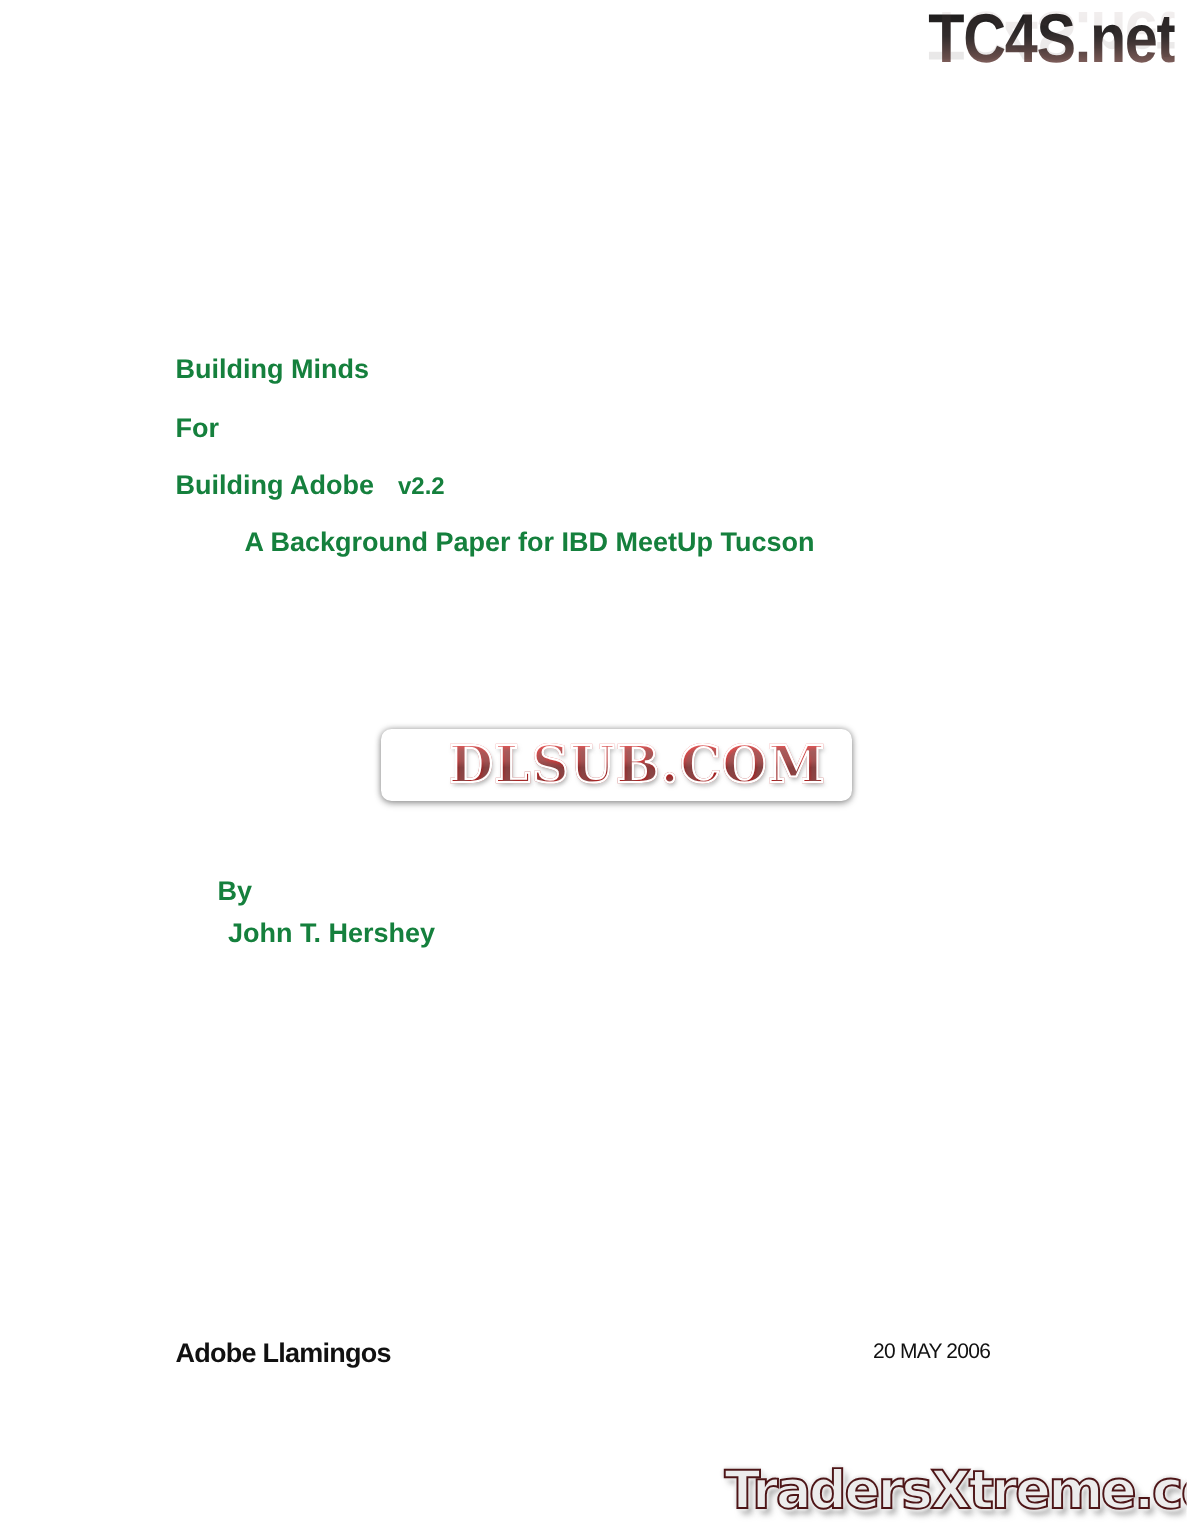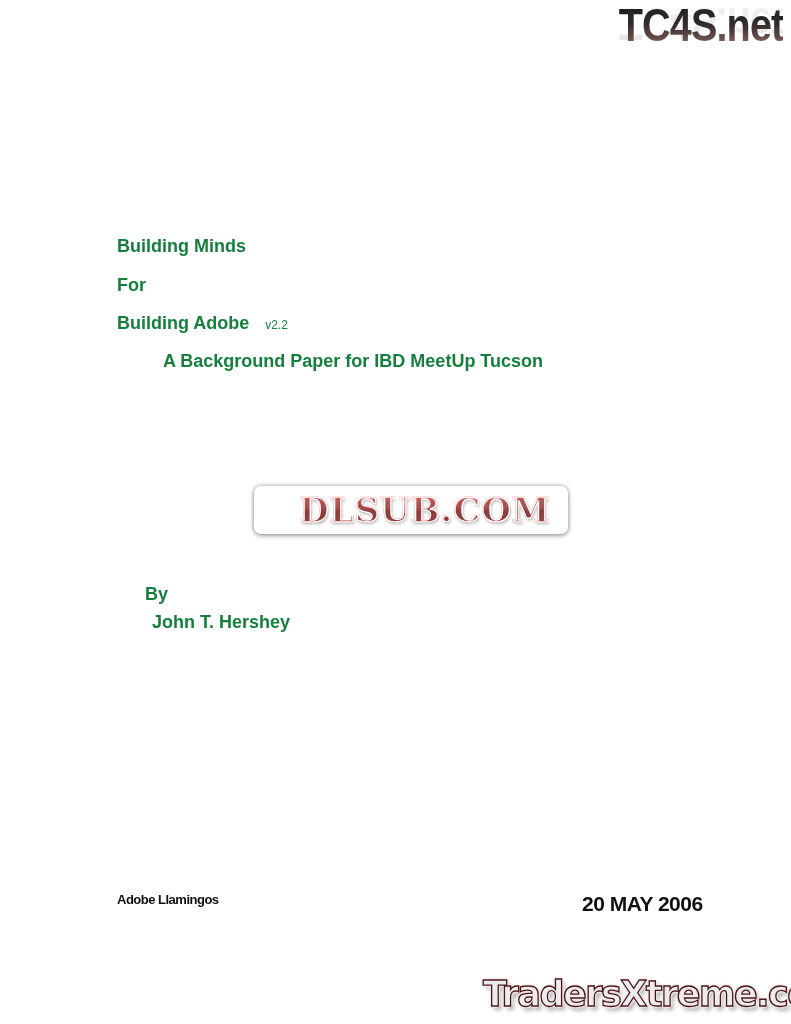--- a/index.html
+++ b/index.html
@@ -55,22 +55,22 @@
     font-weight: bold;
     line-height: 1.15;
     color: #15803d;
     white-space: nowrap;
   }
   .line-1 { top: 236px; }
   .line-2 { top: 275px; }
   .line-3 { top: 313px; }
   .line-4 { top: 351px; margin-left: 46px; }
   .version-tag {
-    font-size: 12px;
-    font-weight: normal;
+    font-size: 16px;
+    font-weight: bold;
     margin-left: 16px;
   }
 
   
   .dlsub-banner {
     position: absolute;
     left: 254px;
     top: 486px;
     width: 286px;
     height: 48px;
@@ -99,32 +99,32 @@
 
   
   .byline-label { top: 584px; margin-left: 28px; }
   .byline-author { top: 612px; margin-left: 35px; }
 
   
   .footer-org {
     position: absolute;
     left: 117px;
     top: 892px;
-    font-size: 13px;
+    font-size: 18px;
     font-weight: bold;
     letter-spacing: -0.5px;
     color: #111111;
     white-space: nowrap;
   }
   .footer-date {
     position: absolute;
     left: 582px;
     top: 892px;
-    font-size: 21px;
-    font-weight: bold;
+    font-size: 14px;
+    font-weight: normal;
     letter-spacing: -0.5px;
     color: #111111;
     white-space: nowrap;
   }
 
   
   .bottom-watermark {
     position: absolute;
     left: 483px;
     top: 975px;

